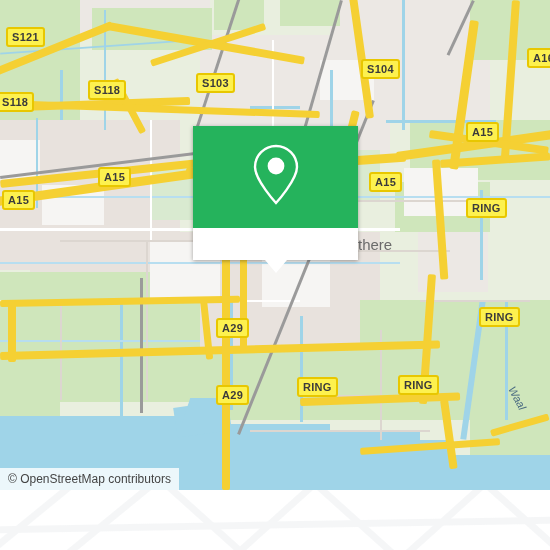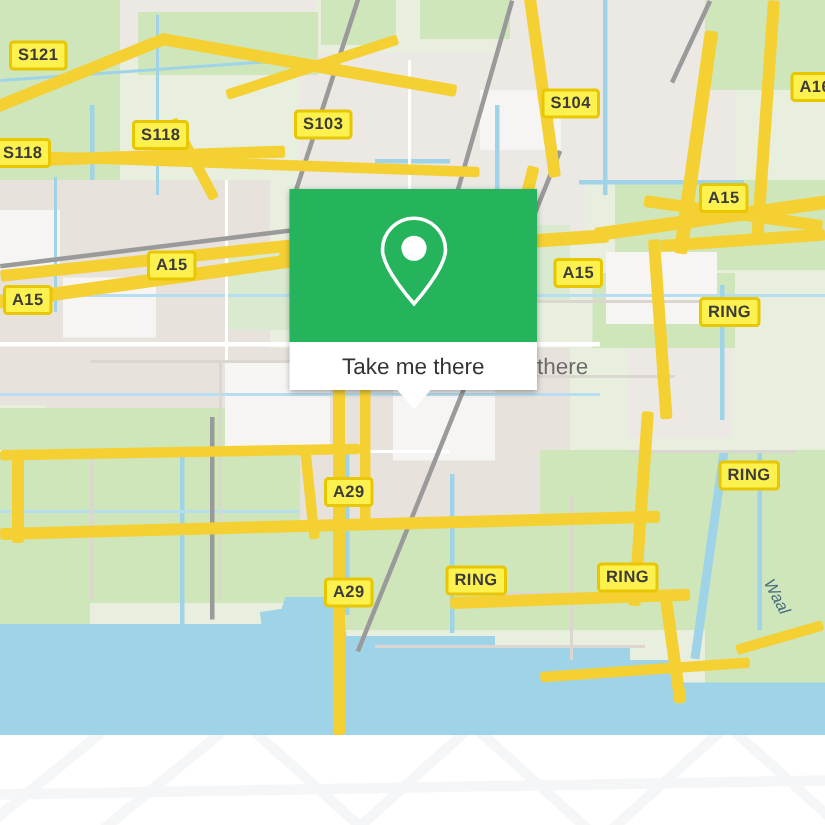--- a/index.html
+++ b/index.html
@@ -227,33 +227,33 @@
           <div class="shield" style="left: 216px; top: 385px;">A29</div>
         </div>
       <div id="places">
           <div class="placename" style="left: 358px; top: 236px;">there</div>
         </div>
       <div id="rivers">
           <div class="rivername" style="left: 505px; top: 392px; transform: rotate(62deg);">Waal</div>
         </div>
     </div>
 
+    <div id="attrib">© OpenStreetMap contributors</div>
   </div>
 
   <div id="card">
     <div id="card-head">
       <span id="pin-icon">
         <svg width="54" height="66" viewBox="0 0 54 66">
           <path d="M27 4 C15.4 4 6 13.4 6 25 C6 38 27 61 27 61 C27 61 48 38 48 25 C48 13.4 38.6 4 27 4 Z" fill="none" stroke="#ffffff" stroke-width="2.4"></path>
           <circle cx="27" cy="24" r="8.4" fill="#ffffff"></circle>
         </svg>
       </span>
     </div>
     <div id="card-foot">
-      <span id="card-label">Take me there</span>
       <span id="card-tail"></span>
     </div>
   </div>
 
   <div id="footer">
     <svg id="footer-wm" viewBox="0 0 550 60" preserveAspectRatio="none">
       <g stroke="#eef0f2" stroke-width="7" fill="none">
         <path d="M-20 70 L90 -20"></path>
         <path d="M60 70 L170 -20"></path>
         <path d="M150 -20 L250 70"></path>

